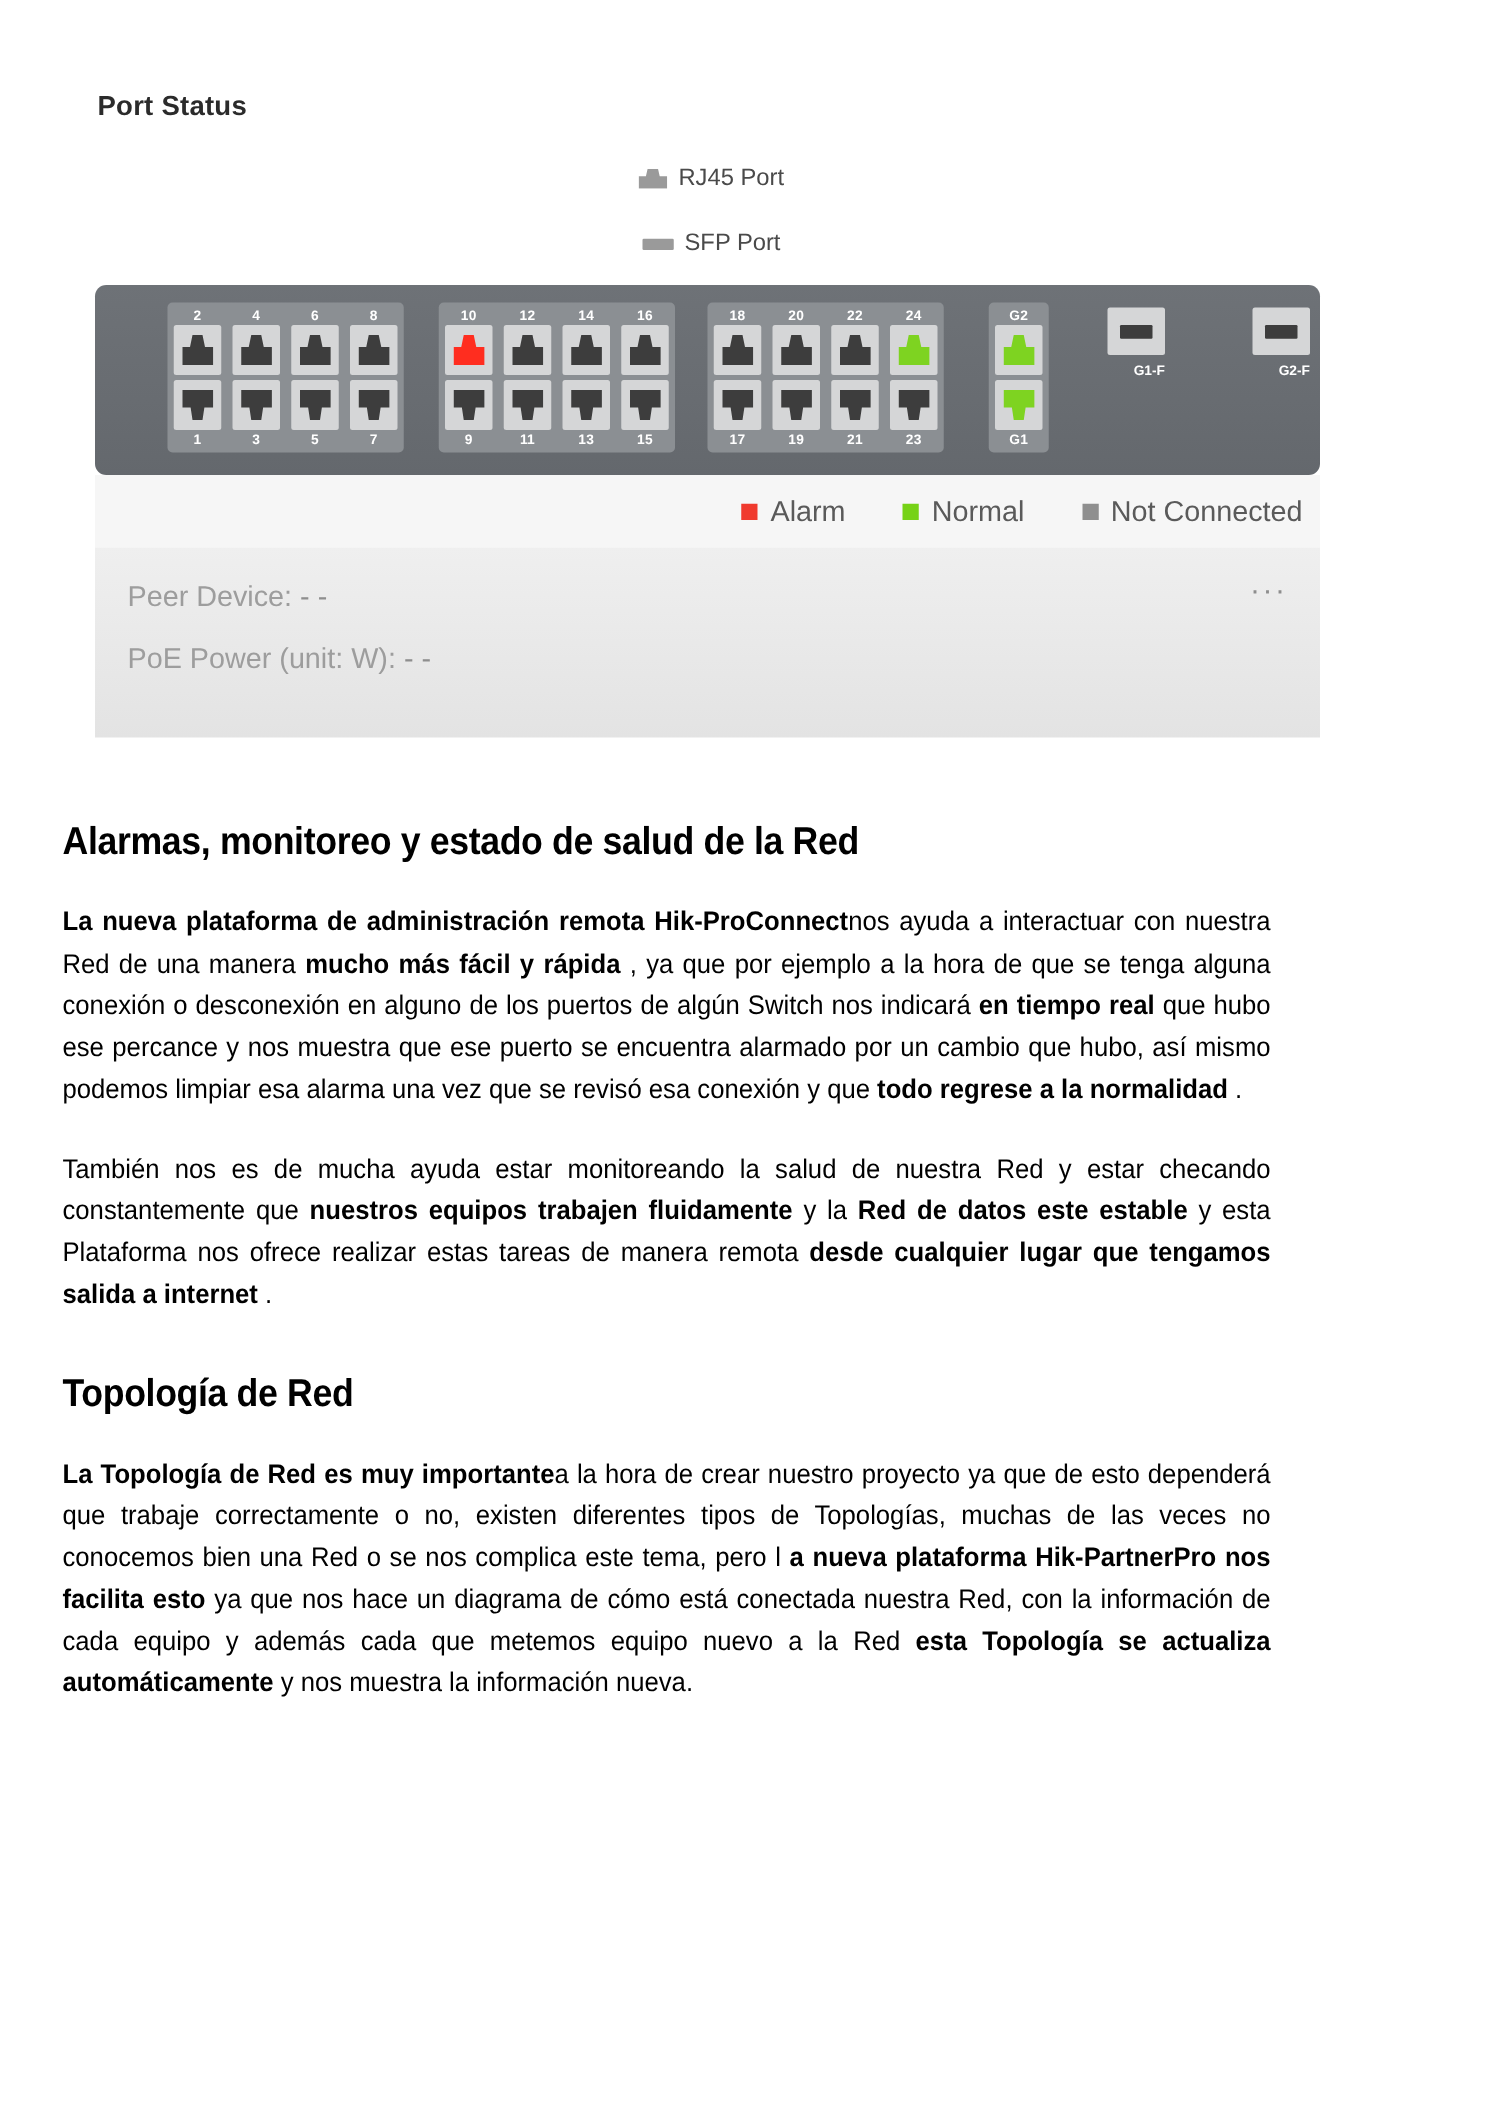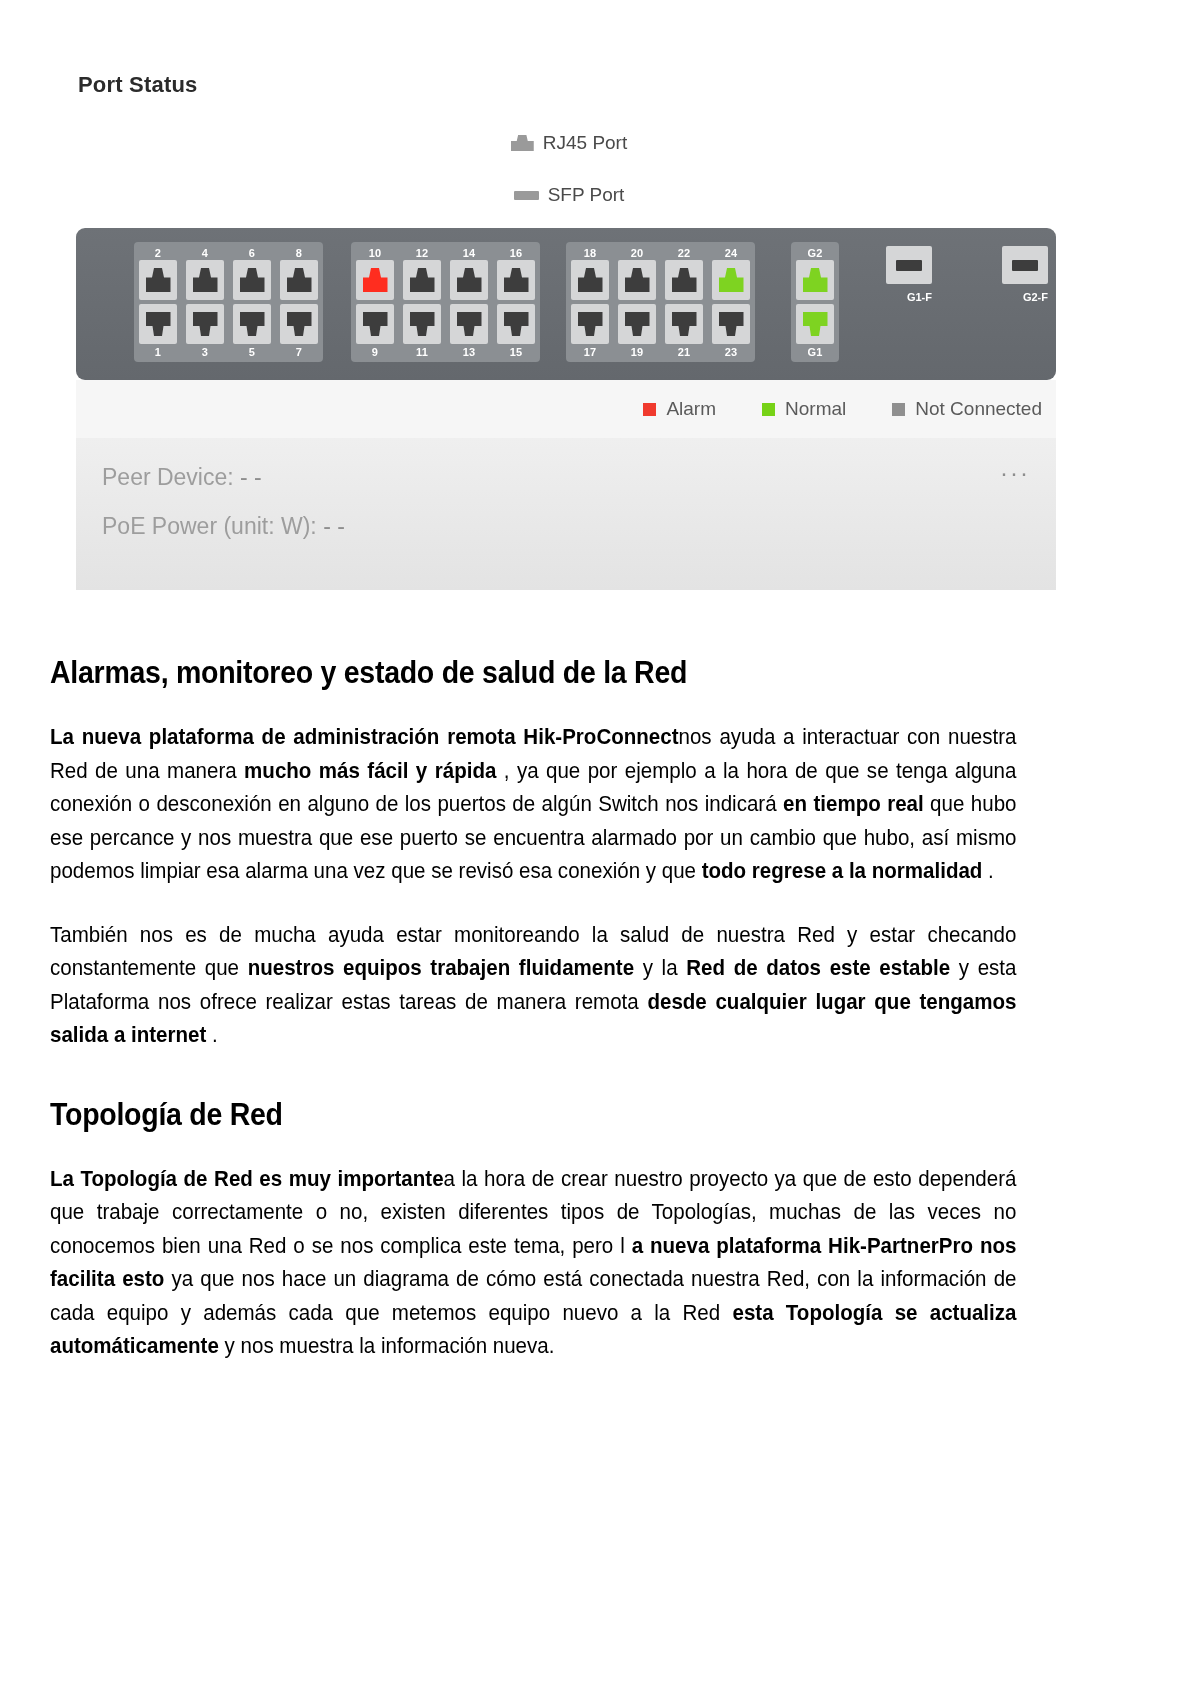--- a/index.html
+++ b/index.html
@@ -67,21 +67,21 @@
   }
 
   
   .legend-strip {
     margin-left: 28px; width: 980px; background: #f6f6f6;
     height: 58px; display: flex; align-items: center; justify-content: flex-end;
     padding-right: 14px; gap: 46px;
   }
   .lg-item { display: flex; align-items: center; gap: 10px; }
   .lg-sq { width: 13px; height: 13px; }
-  .lg-txt { font-size: 19px; color: #5a5a5a; }
+  .lg-txt { font-size: 23px; color: #5a5a5a; }
 
   .detail-panel {
     margin-left: 28px; width: 980px;
     background: linear-gradient(#efefef, #e3e3e3);
     padding: 22px 26px 28px 26px;
   }
   .dp-row { display: flex; position: relative; }
   .dp-left { width: 470px; }
   .dp-right { flex: 1; }
   .dp-head { display: flex; align-items: center; gap: 9px; margin-bottom: 22px; }

